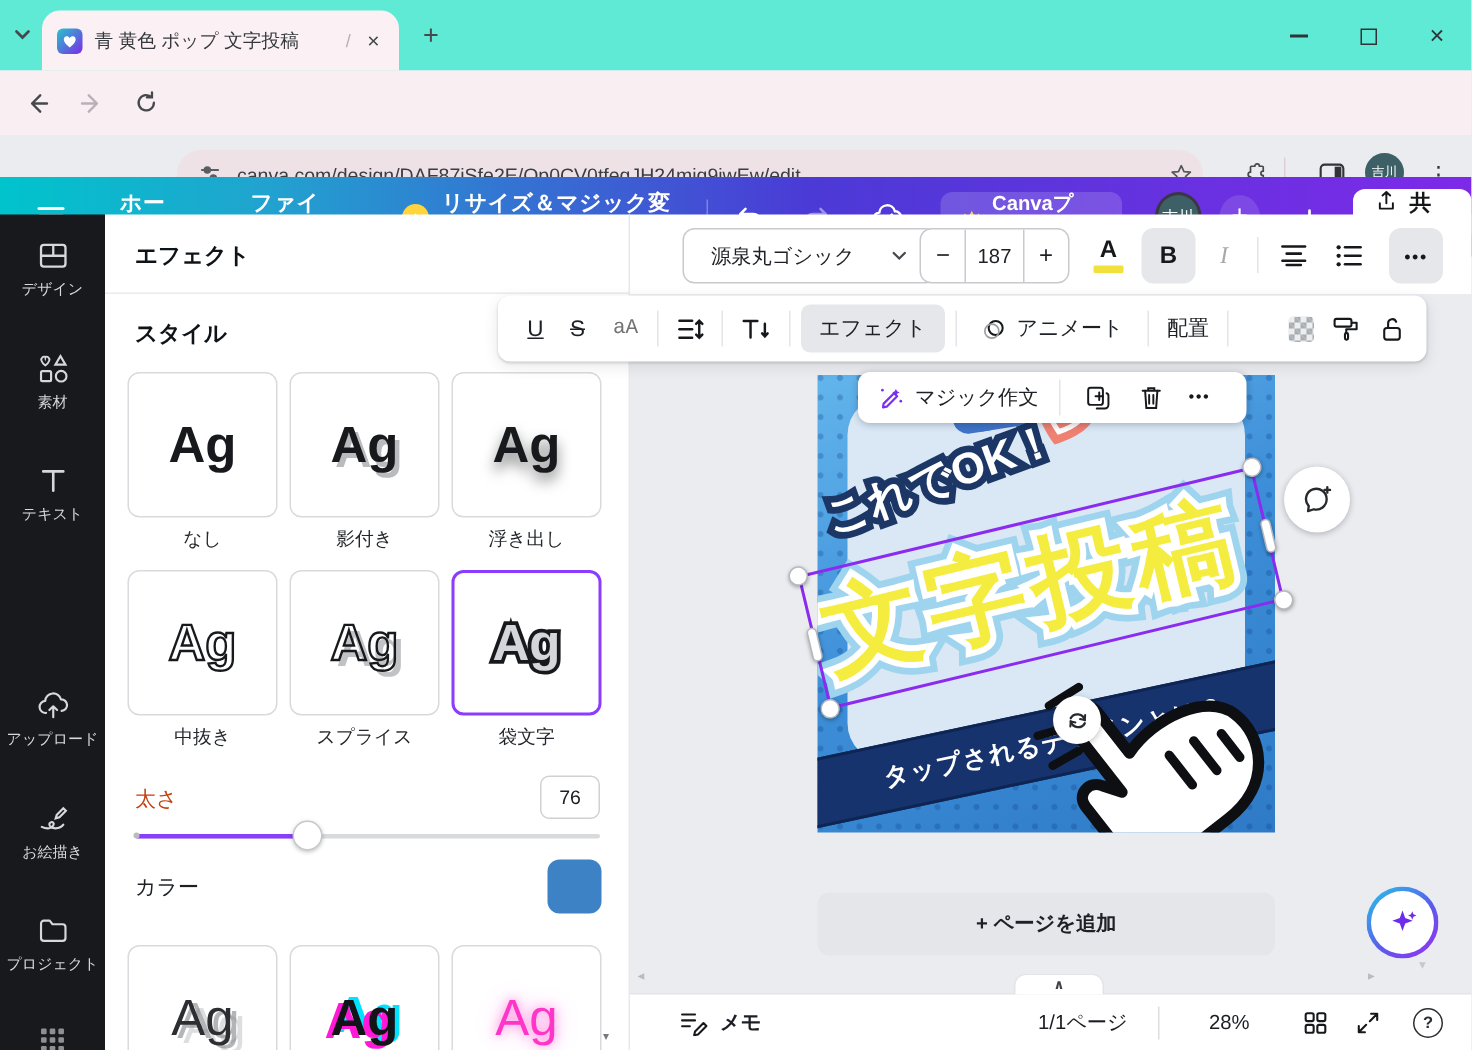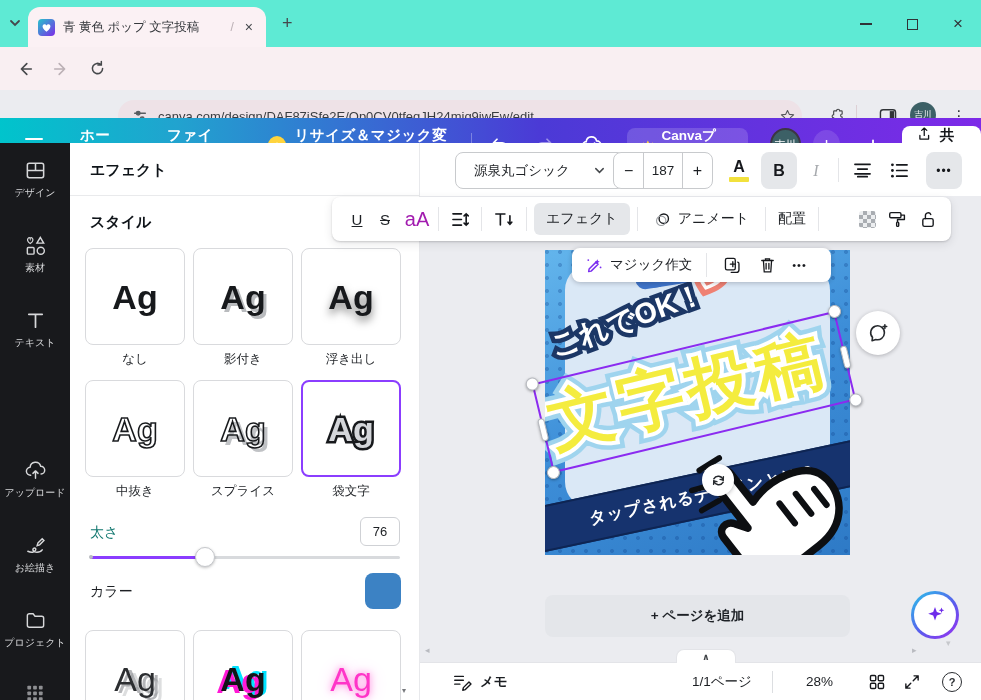--- a/index.html
+++ b/index.html
@@ -321,21 +321,21 @@
       <span class="ag ag-splice">Ag</span>
     </div>
   <div class="card sel" style="left:231px;top:237px;">
       <span class="ag ag-bag">Ag</span>
     </div>
   <div class="clabel" style="left:15px;top:340px;">中抜き</div>
   <div class="clabel" style="left:123px;top:340px;">スプライス</div>
   <div class="clabel" style="left:231px;top:340px;">袋文字</div>
 
   <div class="ab" style="left:90px;top:524px;"></div>
-  <div style="position:absolute;left:20px;top:381px;font-size:14px;color:#0f766e;">太さ</div>
+  <div style="position:absolute;left:20px;top:381px;font-size:14px;color:#c2410c;">太さ</div>
   <div class="numbox" style="top:374px;">76</div>
   <div style="position:absolute;left:20px;top:413px;width:310px;height:3px;border-radius:2px;background:#d8dadd;">
     <div style="position:absolute;left:0;top:0;width:115px;height:3px;border-radius:2px;background:var(--accent);"></div>
     <div style="position:absolute;left:-1px;top:-1px;width:4px;height:4px;border-radius:50%;background:#b9bbc0;"></div>
     <div style="position:absolute;left:105px;top:-9px;width:20px;height:20px;border-radius:50%;background:#fff;border:1px solid #c6c8cc;box-shadow:0 1px 3px rgba(0,0,0,.25);"></div>
   </div>
   <div style="position:absolute;left:20px;top:440px;font-size:14px;color:#1d2024;">カラー</div>
   <div class="swatch" style="top: 430px; background: rgb(60, 130, 196);"></div>
 
   <div class="card" style="left:15px;top:487px;height:97px;">
@@ -392,21 +392,21 @@
           <circle cx="2.5" cy="15" r="1.5"></circle>
         </g>
       </svg>
   </div>
   <div class="ab tbbtn active" style="left:506px;top:9px;width:36px;height:37px;font-size:12px;letter-spacing:1px;color:#16181c;">•••</div>
 </div>
 
 <div class="ab row2">
   <span style="margin-left:12px;width:26px;text-align:center;font-size:15px;text-decoration:underline;color:#1d2024;">U</span>
   <span style="width:30px;text-align:center;font-size:15px;text-decoration:line-through;color:#1d2024;">S</span>
-  <span style="width:34px;text-align:center;font-size:20px;color:#a21caf;">aA</span>
+  <span style="width:34px;text-align:center;font-size:14px;color:#737373;font-family:Liberation Mono, monospace;">aA</span>
   <div class="r2div" style="margin-left:4px;"></div>
   <div style="width:42px;display:flex;justify-content:center;">
     <svg width="19" height="17" viewBox="0 0 20 18">
         <g stroke="#16181c" stroke-width="1.7" stroke-linecap="round">
           <path d="M2 3 h9"></path>
           <path d="M2 9 h9"></path>
           <path d="M2 15 h9"></path>
           <path d="M16 3 v12 M13.8 5.2 16 3 l2.2 2.2 M13.8 12.8 16 15 l2.2-2.2"></path>
         </g>
       </svg>

